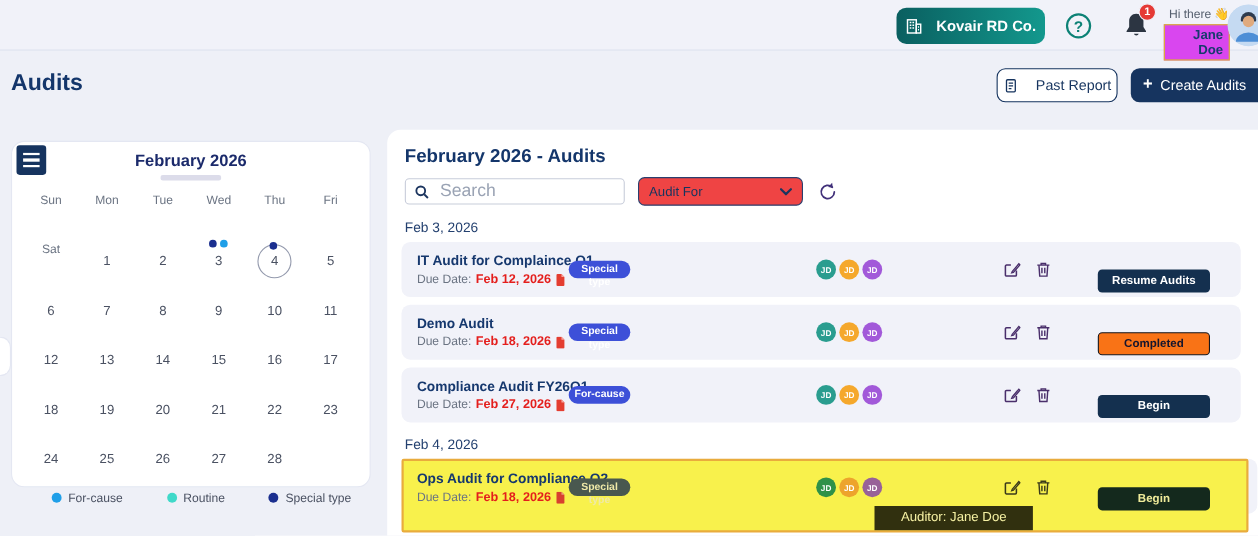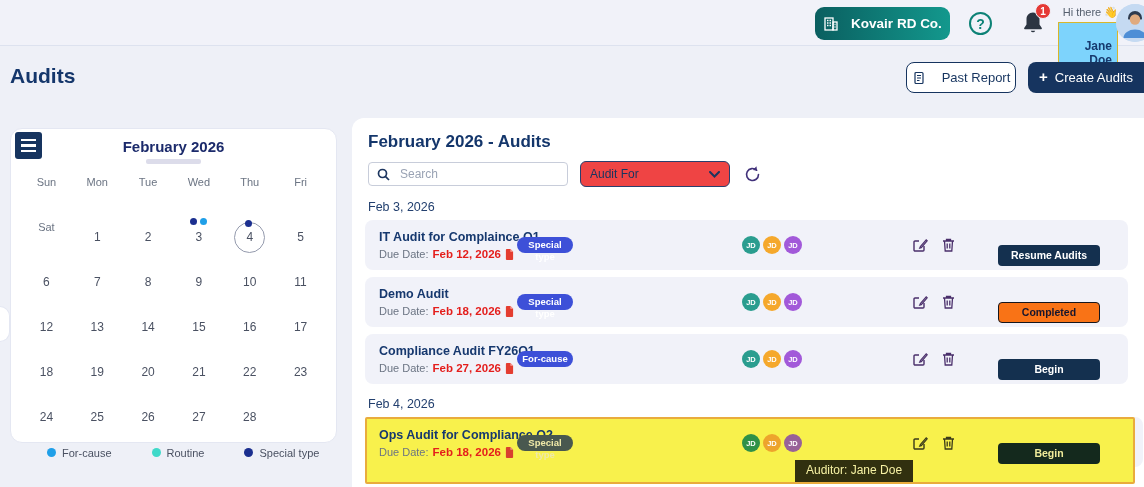--- a/index.html
+++ b/index.html
@@ -18,22 +18,22 @@
   .help-circle { position:absolute; left:969px; top:12px; width:23px; height:23px;
       border:2px solid #0d8276; border-radius:50%; color:#0d8276;
       font-weight:bold; font-size:14px; display:flex; align-items:center; justify-content:center;
       cursor:pointer; background:transparent; }
   .bell-wrap { position:absolute; left:1021px; top:10px; width:26px; height:28px; cursor:pointer; }
   .bell-badge { position:absolute; left:14px; top:-7px; min-width:16px; height:16px;
       background:#e53935; border-radius:50%; color:#fff; font-size:10px; font-weight:bold;
       display:flex; align-items:center; justify-content:center; border:1px solid #f1f2f9; }
   .greet { position:absolute; left:1058px; top:6px; width:60px; text-align:right; }
   .hi-line { font-size:11px; color:#555f6e; white-space:nowrap; }
-  .name-chip { display:inline-block; margin-top:3px; background:#7dd3fc; border:1px solid #d8b72b;
-      padding:16px 5px 2px; font-size:12px; font-weight:bold; color:#173a6e; cursor:pointer; }
+  .name-chip { display:inline-block; margin-top:3px; background:#d946ef; border:1px solid #d8b72b;
+      padding:1px 5px 2px; font-size:12px; font-weight:bold; color:#173a6e; cursor:pointer; }
   .avatar { position:absolute; left:1116px; top:4px; width:38px; height:38px; border-radius:50%;
       overflow:hidden; background:#c5daf2; cursor:pointer; }
 
   
   .page-title { position:absolute; left:10px; top:64px; font-size:21px; font-weight:bold; color:#14366b; }
   .btn-past { position:absolute; left:906px; top:62px; width:110px; height:31px;
       background:#fff; border:1.5px solid #16345f; border-radius:8px; color:#16345f;
       font-size:13px; display:flex; align-items:center; justify-content:center; gap:16px;
       cursor:pointer; font-family:"Liberation Sans", sans-serif; }
   .btn-create { position:absolute; left:1028px; top:62px; width:116px; height:31px;
@@ -72,21 +72,21 @@
       background:#fff; border:1px solid #e4e7f2; border-left:none; border-radius:0 18px 18px 0;
       cursor:pointer; }
 
   
   .main-panel { position:absolute; left:352px; top:118px; width:792px; height:369px;
       background:#fff; border-radius:12px 0 0 0; }
   .main-title { margin:14px 0 0 16px; font-size:17px; font-weight:bold; color:#14366b; }
   .controls { display:flex; align-items:center; margin:9px 0 0 16px; gap:12px; }
   .search-box { width:200px; height:24px; border:1px solid #c8cdda; border-radius:4px;
       background:#fff; display:flex; align-items:center; padding:0 8px; gap:10px; }
-  .search-box input { border:none; outline:none; flex:1; font-size:12px; color:#33405a;
+  .search-box input { border:none; outline:none; flex:1; font-size:16px; color:#33405a;
       font-family:"Liberation Sans", sans-serif; background:transparent; }
   .search-box input::placeholder { color:#9aa3b4; }
   .dropdown { width:150px; height:26px; border:1.5px solid #2a3f6e; border-radius:6px;
       display:flex; align-items:center; justify-content:space-between; padding:0 9px;
       font-size:12px; color:#16355f; cursor:pointer; background:#ef4444; }
   .refresh-btn { width:20px; height:20px; cursor:pointer; display:flex; align-items:center; justify-content:center; background:none; border:none; }
 
   .group-label { margin:13px 0 6px 16px; font-size:12.5px; color:#23406f; }
 
   .audit-row { position:relative; margin:0 0 7px 13px; width:763px; height:50px;
@@ -113,21 +113,21 @@
   .hl-wrap { position:relative; margin:5px 0 0 13px; height:67px; }
   .gray-under { position:absolute; left:0; top:0; width:778px; height:50px;
       background:#f1f2f9; border-radius:8px; }
   .hl-box { position:absolute; left:0; top:0; width:770px; height:67px;
       background:#f8f14c; border:2px solid #e9ac3d; border-radius:2px; }
   .hl-box .row-content { display:flex; align-items:center; height:48px; padding-left:12px; }
   .hl .badge { background:#49584f; color:#efe9a8; }
   .hl .av-teal { background:#2f9148; } .hl .av-orange { background:#eda42c; } .hl .av-purple { background:#986198; }
   .hl .btn-primary { background:#14291d; color:#efeb9a; }
   .tooltip { position:absolute; left:428px; top:41px; background:#31300f; color:#f6f1a3;
-      font-size:12px; padding:3px 11px 5px; white-space:nowrap; }
+      font-size:12px; padding:3px 24px 5px; white-space:nowrap; }
 
   svg { display:block; }
 </style>
 </head>
 <body>
 
 <div class="topbar">
   <button class="kovair-btn">
     <span>
       <svg width="16" height="16" viewBox="0 0 16 16" fill="none" stroke="#fff" stroke-width="1.3">

